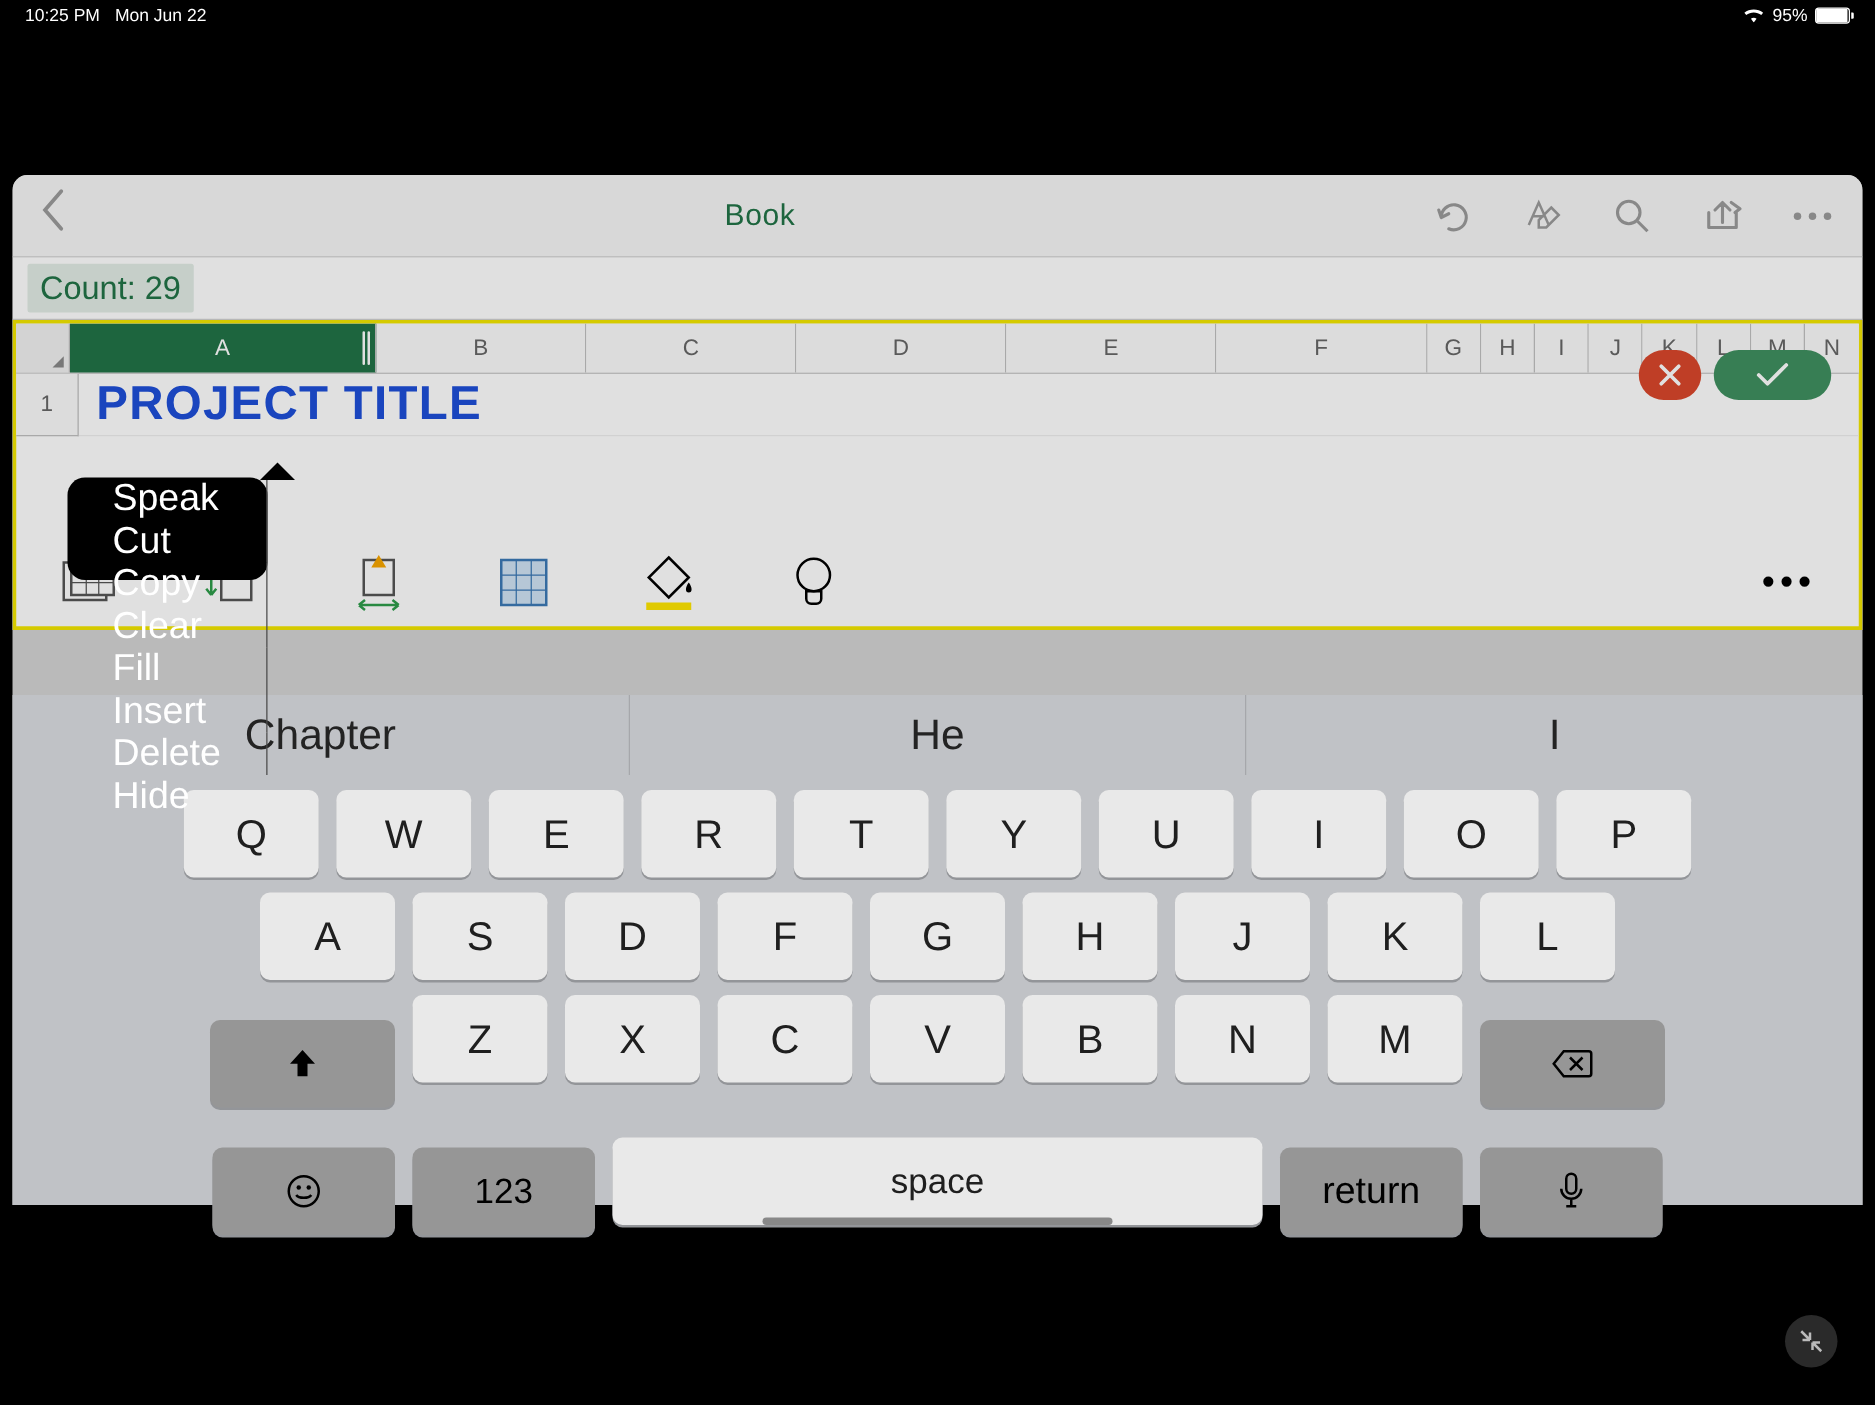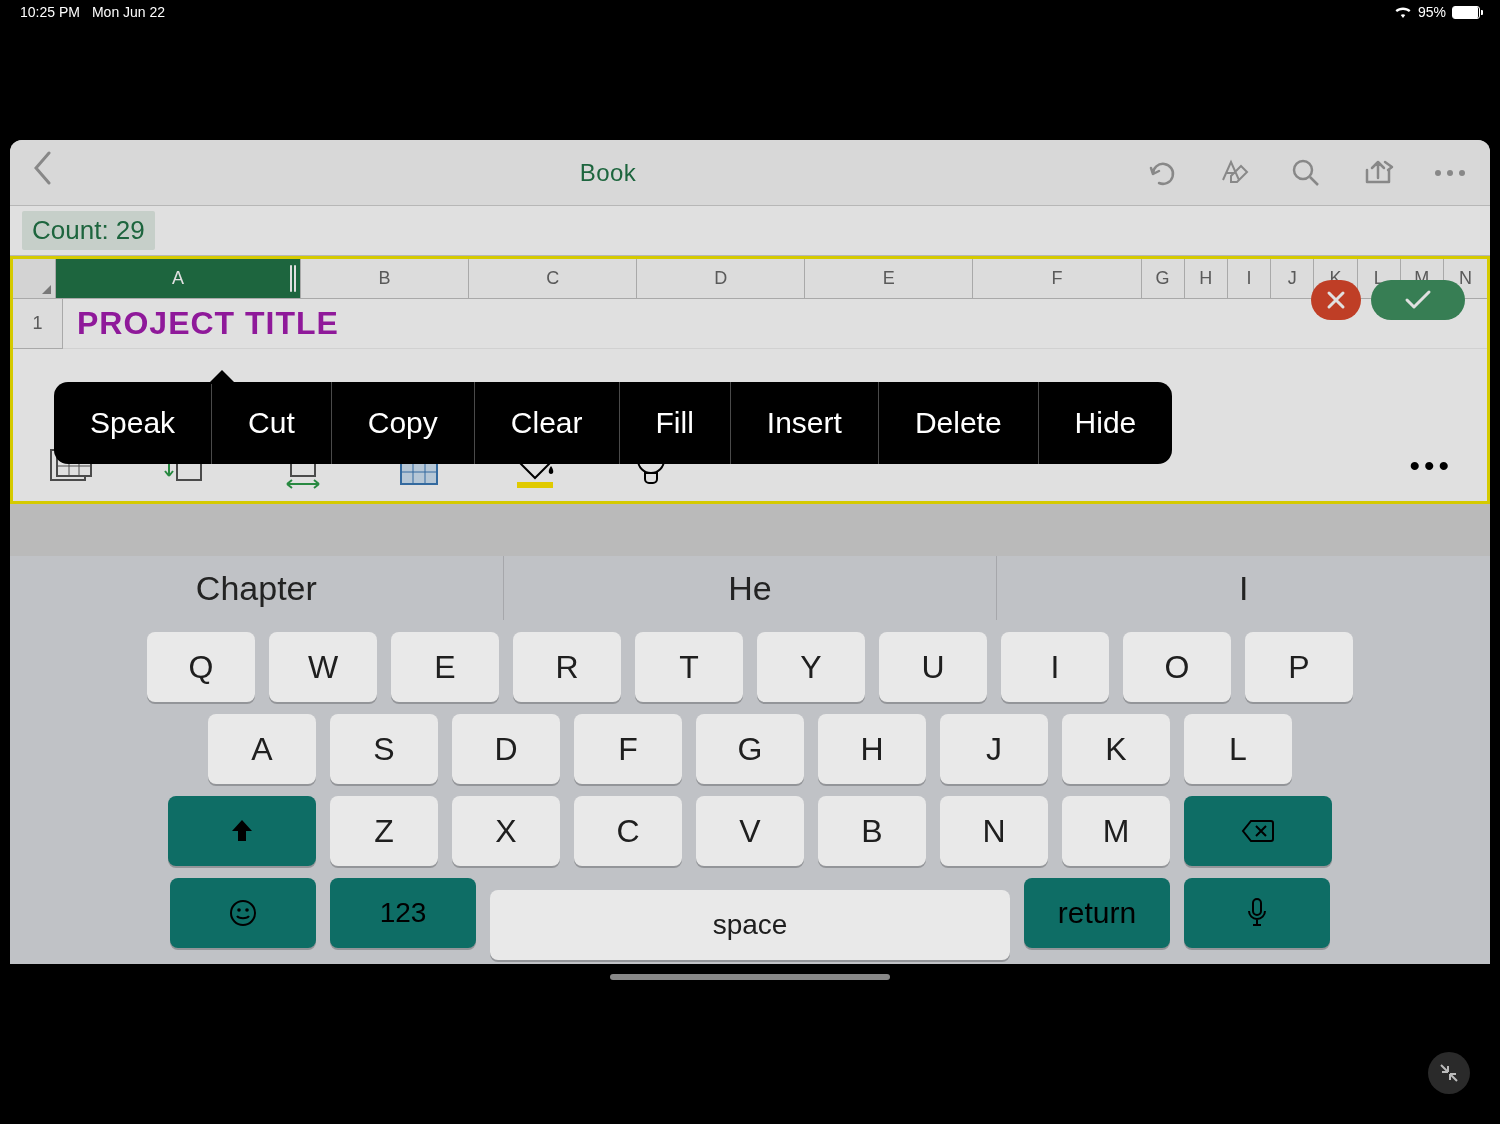--- a/index.html
+++ b/index.html
@@ -31,43 +31,43 @@
   .sel-all::after{content:'';position:absolute;right:4px;bottom:4px;border-left:9px solid transparent;border-bottom:9px solid #888;}
   .col { border-right: 1px solid #c0c0c0; display: flex; align-items: center; justify-content: center; font-size: 18px; color: #666; background:#fafafa;}
   .col.selected { background: #217346; color: #fff; position: relative; font-weight: 400;}
   .col.selected .grip{position:absolute;right:4px;top:6px;bottom:6px;width:6px;display:flex;flex-direction:column;justify-content:space-between;}
   .col.selected .grip div{width:3px;height:100%;background:#fff;border-radius:1px;display:inline-block;}
   .col.selected .grip{flex-direction:row;gap:2px;}
   .colA{width:284px;} .colB{width:195px;} .colC{width:195px;} .colD{width:195px;} .colE{width:195px;} .colF{width:195px;} .colS{width:50px;}
 
   .row-area { flex: 0 0 50px; display: flex; }
   .row-hdr { width: 50px; border-right: 1px solid #c0c0c0; border-bottom: 1px solid #c0c0c0; display: flex; align-items: center; justify-content: center; color: #666; font-size: 18px; background:#fafafa;}
-  .cell-content { flex: 1; display: flex; align-items: center; padding: 0 14px; font-size: 32px; font-weight: 800; color: #a21caf; letter-spacing: 1px; border-bottom:1px solid #eee;}
+  .cell-content { flex: 1; display: flex; align-items: center; padding: 0 14px; font-size: 38px; font-weight: 800; color: #1d4ed8; letter-spacing: 1px; border-bottom:1px solid #eee;}
 
   .edit-pills { position: absolute; right: 22px; top: 21px; display: flex; gap: 10px; z-index: 5;}
   .pill { height: 40px; border-radius: 20px; display: flex; align-items: center; justify-content: center; }
   .pill.cancel { width: 50px; background: #d9472b; color: #fff; }
   .pill.ok { width: 94px; background: #3f8f5f; color: #fff; }
 
-  .context-menu { position: absolute; left: 54px; top: 382px; height: 82px; background: #000; border-radius: 14px; display: flex; z-index: 10; }
+  .context-menu { position: absolute; left: 54px; top: 382px; height: 82px; background: #000; border-radius: 14px; display: flex; z-index: 10; flex-direction: column; }
   .ctx-item { color: #fff; font-size: 30px; padding: 0 36px; display: flex; align-items: center; border-right: 1px solid #4a4a4a; white-space: nowrap;}
   .ctx-item:last-child { border-right: none; }
   .ctx-arrow { position: absolute; left: 154px; top: -12px; width: 0; height: 0; border-left: 14px solid transparent; border-right: 14px solid transparent; border-bottom: 14px solid #000; }
 
   .mini-toolbar { position:absolute;bottom:4px;left:20px;right:20px;height:62px;display:flex;align-items:center;gap:68px;padding:0 14px;}
   .mini-toolbar .mic{width:48px;height:48px;}
   .mini-toolbar .dots{margin-left:auto;font-size:30px;letter-spacing:4px;color:#000;}
 
   .keyboard { position: absolute; left: 10px; right: 10px; bottom: 160px; top: 556px; background: #d1d3d7; border-radius: 0; filter:brightness(0.92);}
   .predict { height: 64px; display: flex; }
   .predict div { flex: 1; text-align: center; color: #262626; font-size: 34px; display: flex; align-items: center; justify-content: center; border-right: 1px solid #b4b6ba; }
   .predict div:last-child{border-right:none;}
   .krow { display: flex; justify-content: center; gap: 14px; margin-top: 12px; padding: 0 14px;}
   .key { background: #fdfdfd; border-radius: 8px; height: 70px; flex: 1; max-width: 108px; display: flex; align-items: center; justify-content: center; font-size: 32px; color: #222; box-shadow: 0 2px 0 #a0a2a6; }
-  .key.dark { background: #0f766e; color:#000;}
+  .key.dark { background: #a3a3a3; color:#000;margin-top:20px;}
   .key.shift { max-width: 148px; }
   .key.del { max-width: 148px; }
   .row4 .key.space{max-width:none;flex:3;margin-top:12px;}
   .row4 .key.sm{max-width:146px;}
   .row4{padding:0 160px;}
 
   .home-indicator{position:absolute;bottom:144px;left:50%;transform:translateX(-50%);width:280px;height:6px;background:#888;border-radius:3px;z-index:20;}
   .docked-btn{position:absolute;right:30px;bottom:30px;width:42px;height:42px;border-radius:50%;background:#2a2a2a;display:flex;align-items:center;justify-content:center;}
 </style>
 </head>

